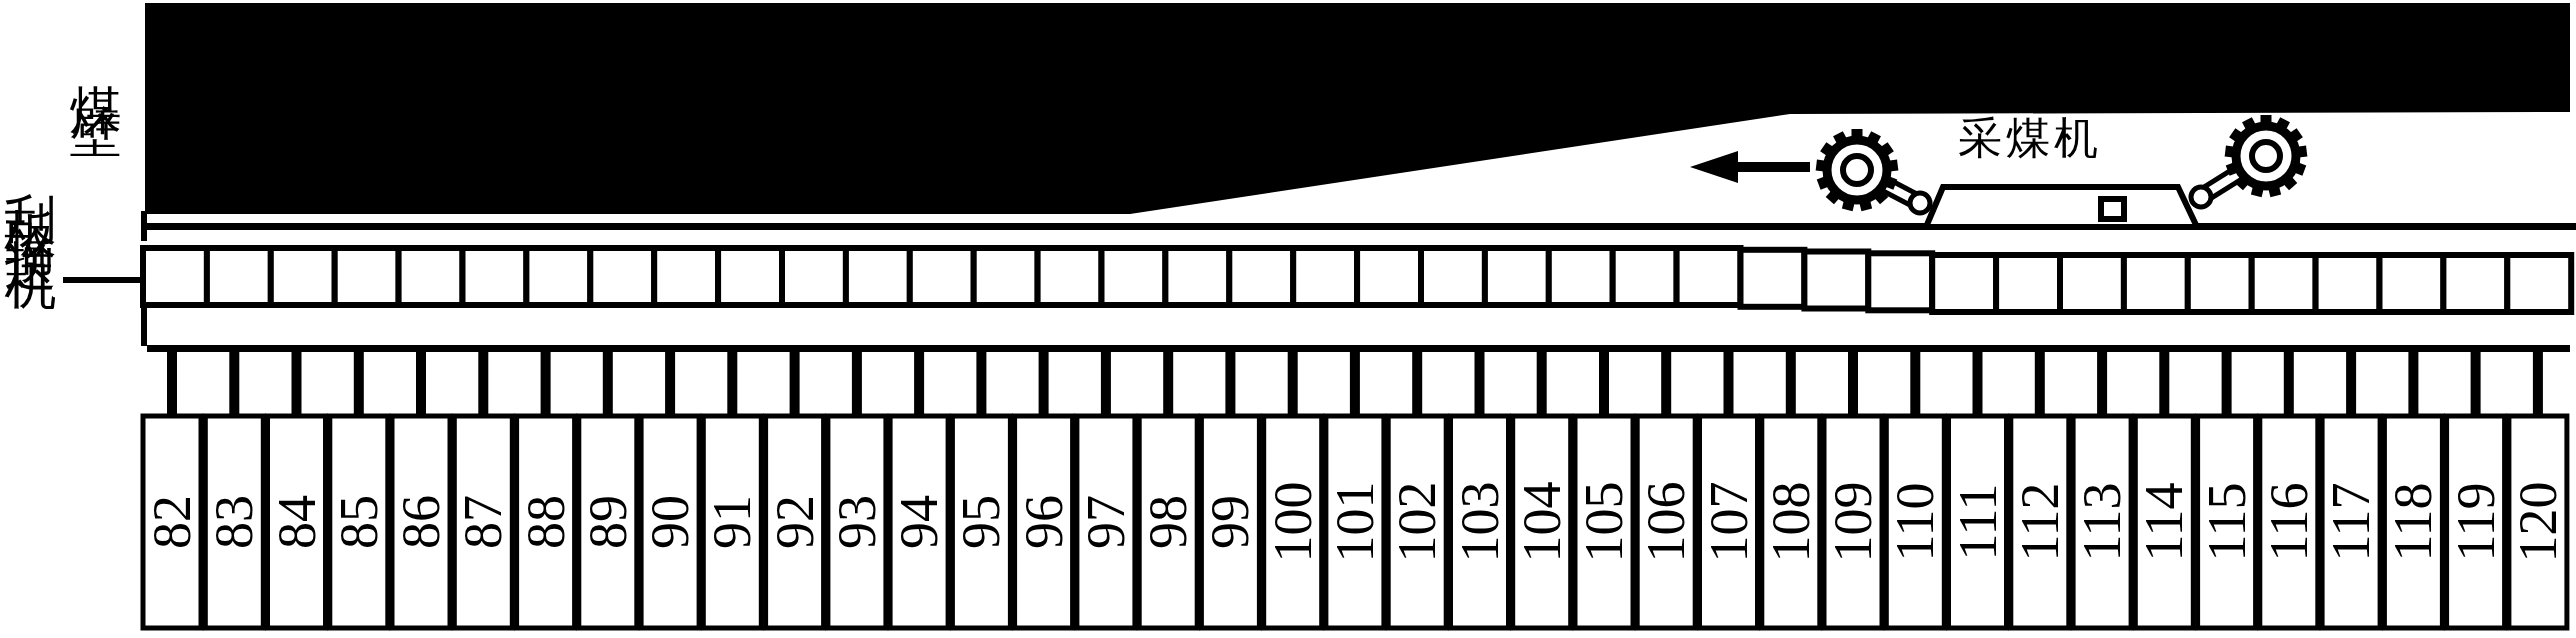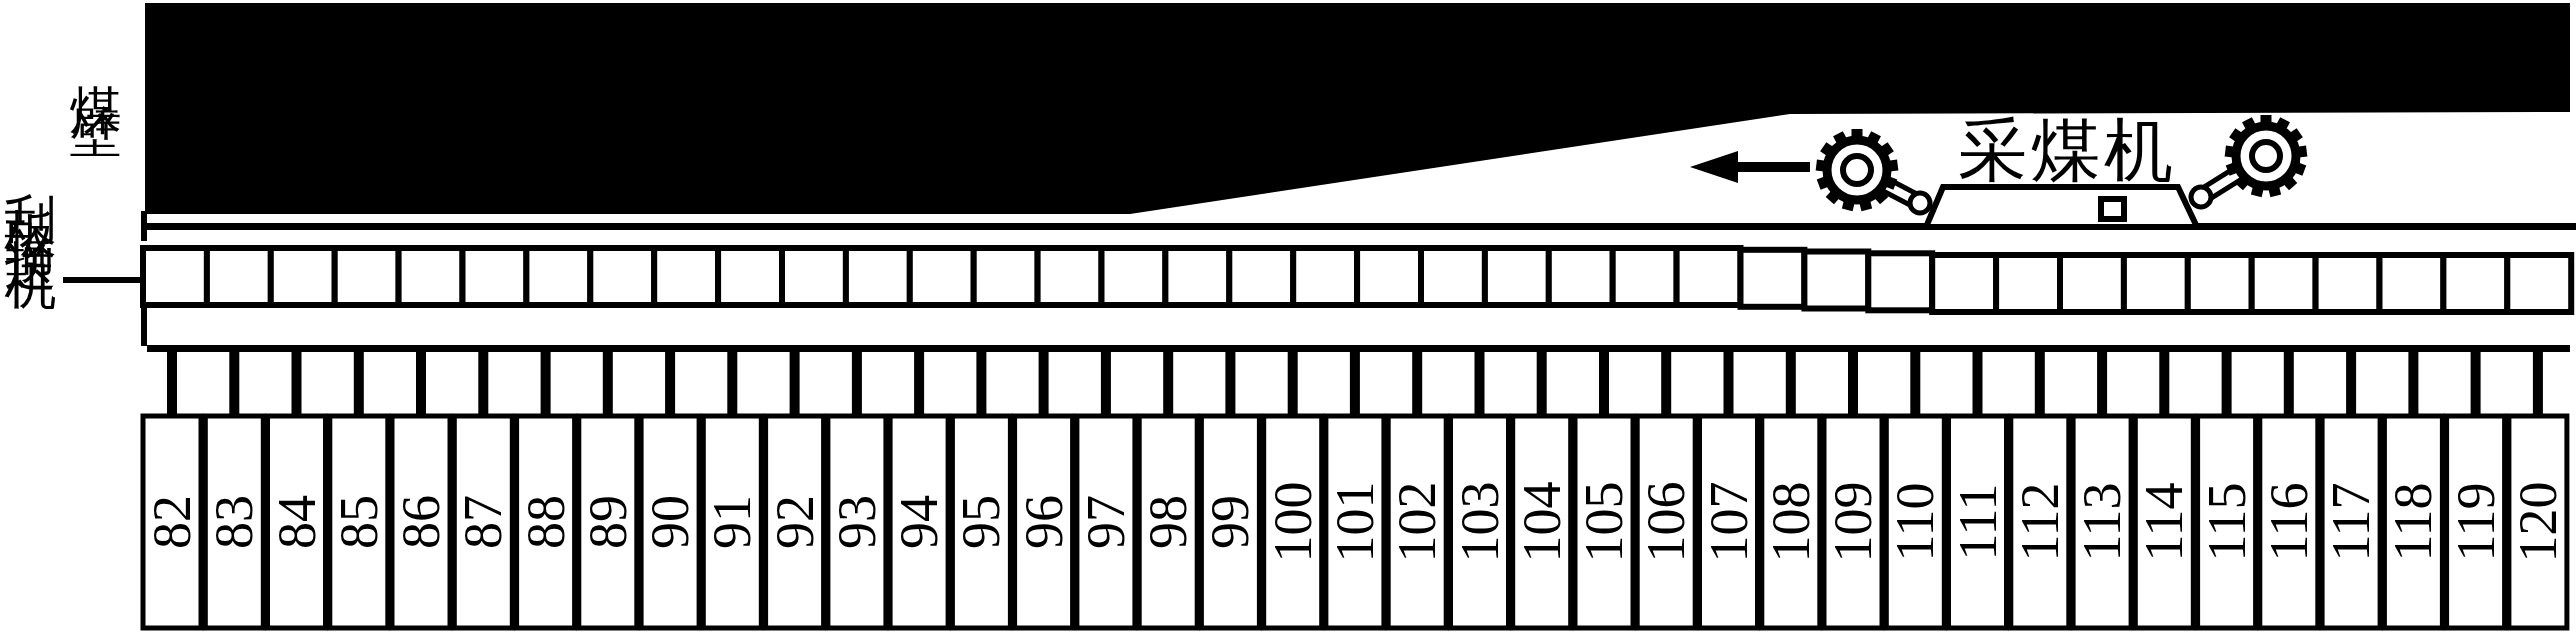--- a/index.html
+++ b/index.html
@@ -9,21 +9,21 @@
     background:var(--bg); overflow:hidden;
     font-family:"Liberation Serif","DejaVu Serif",serif;
     color:var(--ink);
   }
   .stage svg { position:absolute; left:0; top:0; }
   .vlabel {
     position:absolute; writing-mode:vertical-rl; text-orientation:upright;
     font-size:52px; line-height:1; letter-spacing:17px; white-space:nowrap;
   }
   .hlabel {
-    position:absolute; font-size:69px; line-height:1; letter-spacing:4px;
+    position:absolute; font-size:44px; line-height:1; letter-spacing:4px;
     white-space:nowrap;
   }
   .inkfill { fill:var(--ink); }
   .outlined { fill:var(--bg); stroke:var(--ink); }
   .sw5 { stroke-width:5px; }
   .sw6 { stroke-width:6px; }
   .support-num {
     font-family:"Liberation Serif","DejaVu Serif",serif;
     font-size:54px; fill:var(--ink);
   }

